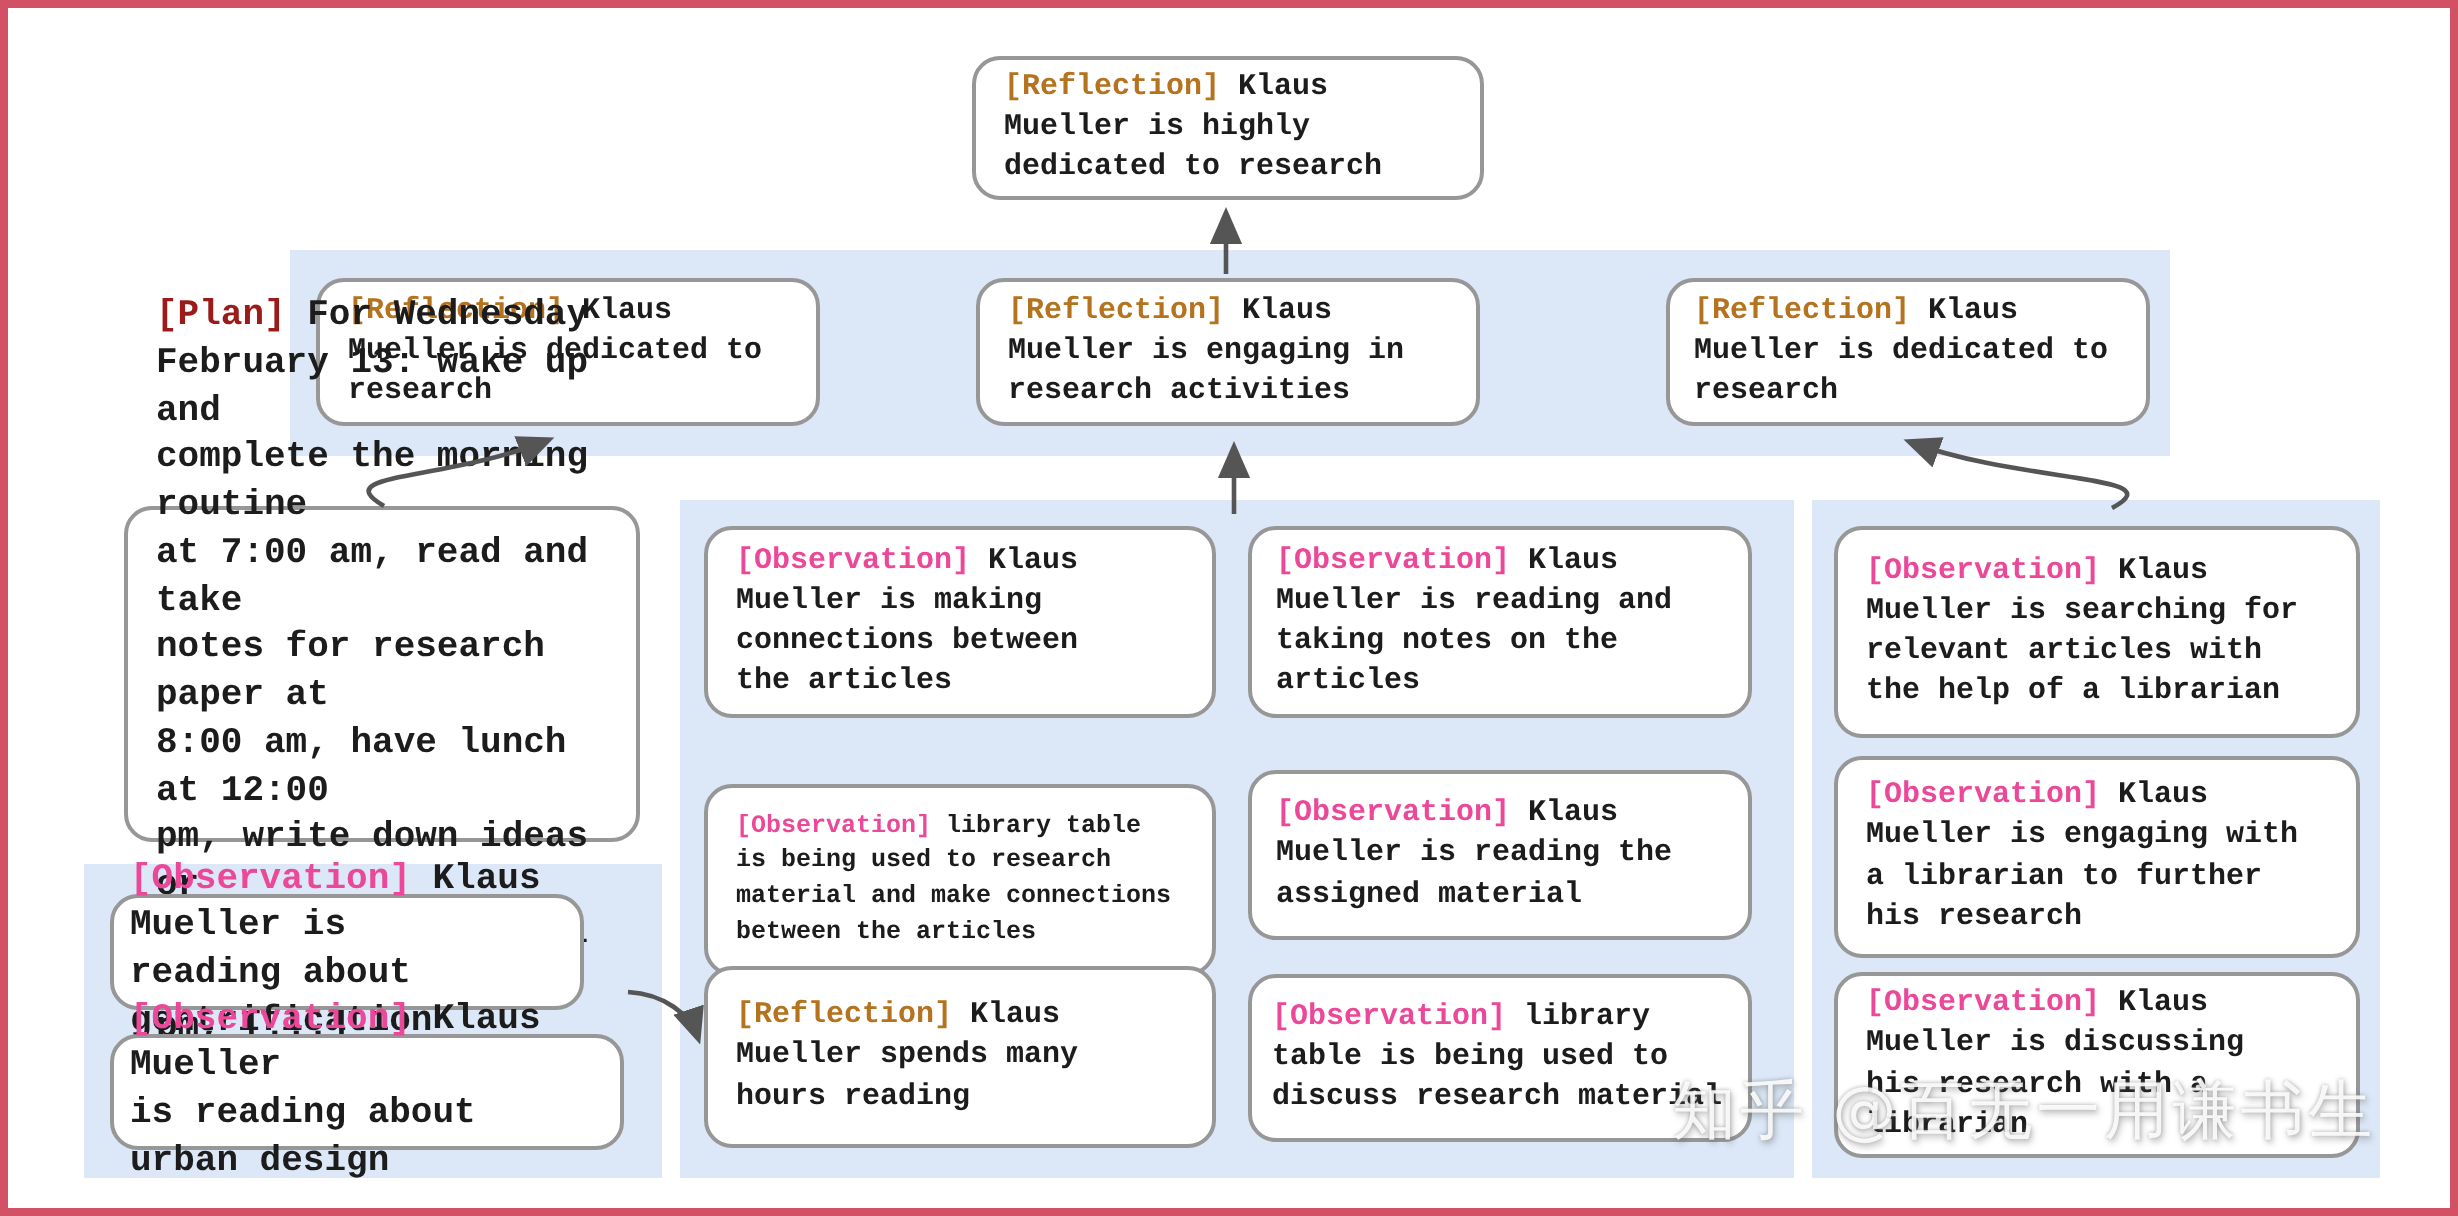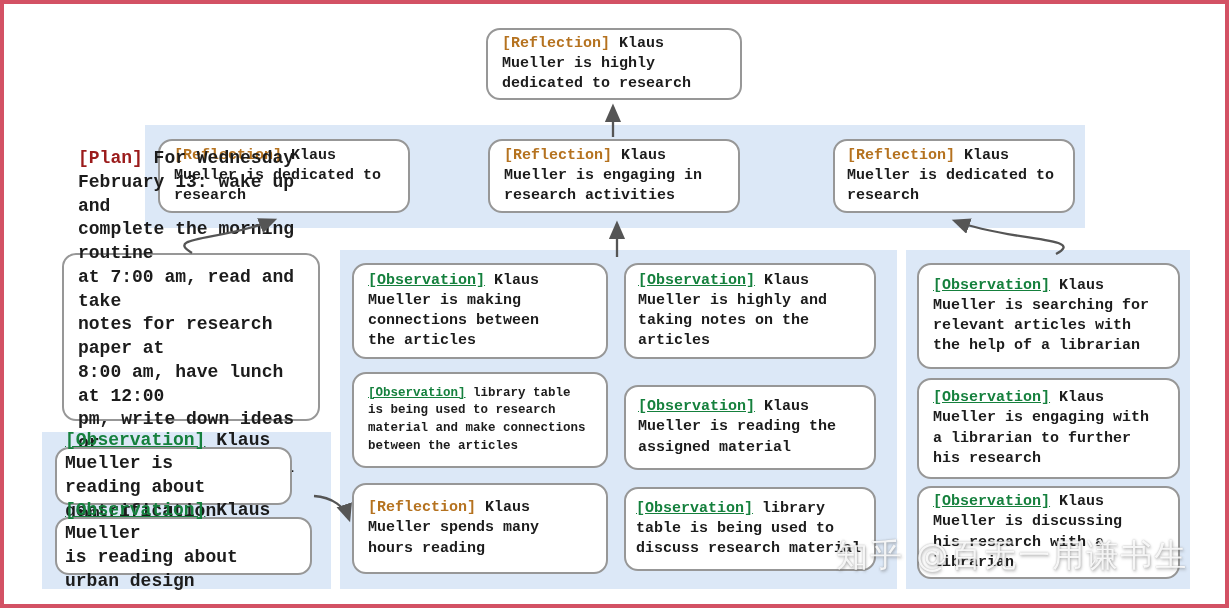--- a/index.html
+++ b/index.html
@@ -12,24 +12,24 @@
     border:4px solid #d35164;box-sizing:border-box;pointer-events:none;z-index:50;}
   .panel{position:absolute;background:#dce8f7;z-index:1;}
   .node{
     position:absolute;background:#ffffff;border:2px solid #979797;border-radius:14px;
     box-sizing:border-box;font-weight:bold;color:#1c1c1c;
     font-size:15px;line-height:1.34;padding:6px 14px;
     display:flex;align-items:center;z-index:10;
   }
   .node .txt{white-space:pre-line;}
   .tag-reflection{color:#b5721f;}
-  .tag-observation{color:#15803d;text-decoration:underline;}
+  .tag-observation{color:#ec4899;}
   .tag-plan{color:#9b1b1b;}
   .fs13{font-size:18px;line-height:1.32;}
-  .fs125{font-size:12.5px;line-height:1.42;}
+  .fs125{font-size:12.5px;line-height:1.42;margin-top:20px;}
   svg.arrows{position:absolute;left:0;top:0;z-index:20;pointer-events:none;}
   .watermark{
     position:absolute;left:836px;top:534px;z-index:40;
     font-family:"DejaVu Sans",sans-serif;font-size:32px;letter-spacing:2px;
     color:rgba(255,255,255,0.88);
     text-shadow:0 0 2px rgba(110,110,110,0.55),1px 2px 3px rgba(90,90,90,0.35);
     white-space:nowrap;
   }
 </style>
 </head>
@@ -116,21 +116,21 @@
 </div>
 
 <div class="node" style="left:352px;top:483px;width:256px;height:91px;">
   <div><span class="tag-reflection">[Reflection]</span><span class="txt"> Klaus
 Mueller spends many
 hours reading</span></div>
 </div>
 
 <div class="node" style="left:624px;top:263px;width:252px;height:96px;padding:6px 12px;">
   <div><span class="tag-observation">[Observation]</span><span class="txt"> Klaus
-Mueller is highly and
+Mueller is reading and
 taking notes on the
 articles</span></div>
 </div>
 
 <div class="node" style="left:624px;top:385px;width:252px;height:85px;padding:6px 12px;">
   <div><span class="tag-observation">[Observation]</span><span class="txt"> Klaus
 Mueller is reading the
 assigned material</span></div>
 </div>
 

